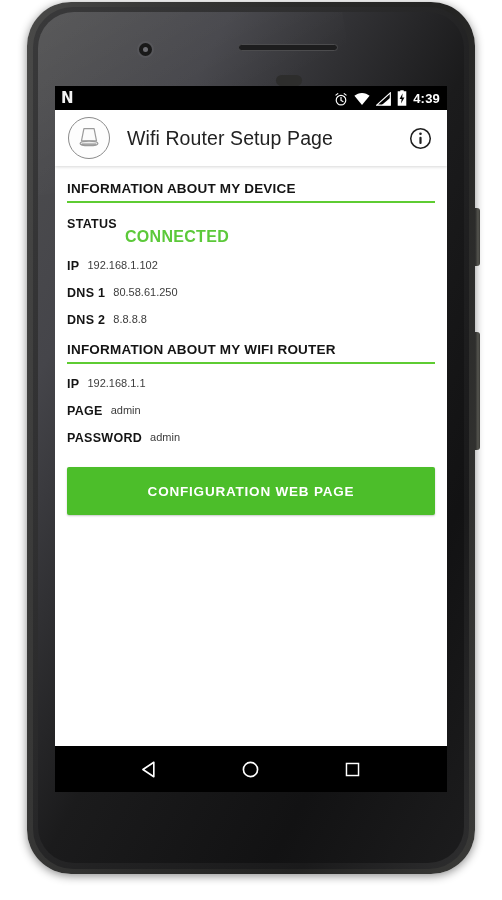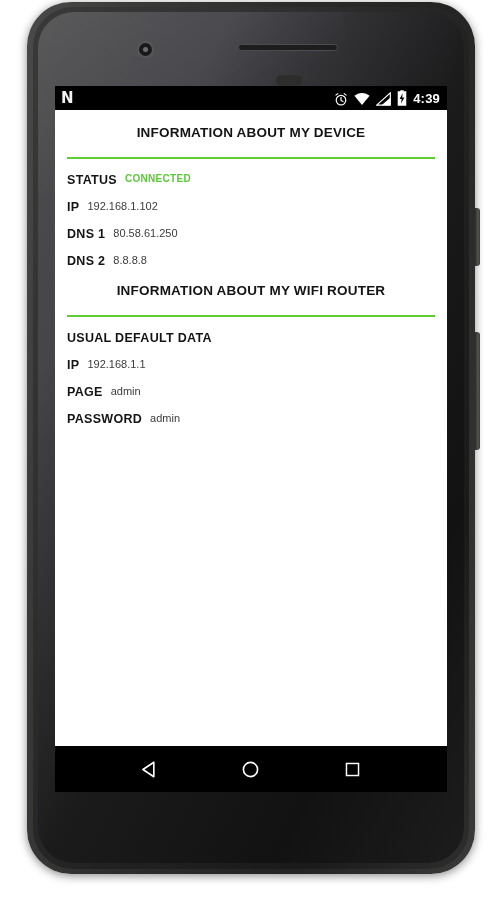--- a/index.html
+++ b/index.html
@@ -215,27 +215,26 @@
     font-size: 13.5px;
     font-weight: bold;
     letter-spacing: 0.8px;
     box-shadow: 0 1px 2px rgba(0,0,0,0.22);
     cursor: pointer;
   }
   .btn-primary.second { margin-top: 22px; }
 
   .section-head {
     margin-top: 15px;
-    padding-bottom: 17px;
+    padding-bottom: 5px;
     border-bottom: 2.5px solid #5ECC32;
     font-size: 13.5px;
     font-weight: bold;
     color: #141414;
     letter-spacing: 0.2px;
-    text-align: center;
   }
 
   .sub-head {
     margin-top: 14px;
     font-size: 12.5px;
     font-weight: bold;
     color: #141414;
     letter-spacing: 0.3px;
   }
 
@@ -254,22 +253,23 @@
   }
   .row-value {
     margin-left: 8px;
     font-size: 11px;
     color: #3c3c3c;
     white-space: nowrap;
   }
   .row-value.accent {
     color: #5CC93A;
     font-weight: bold;
-    font-size: 10px;
+    font-size: 16px;
     letter-spacing: 0.3px;
+    margin-top: 11px;
   }
 
   
   .nav-bar {
     position: absolute;
     left: 0;
     bottom: 0;
     width: 100%;
     height: 46px;
     background: #000000;
@@ -329,20 +329,37 @@
         </svg>
 
         <svg class="sicon" width="10" height="16" viewBox="0 0 14 22" fill="#ffffff">
           <path d="M4.6 0h4.8v1.6H13V22H1V1.6h3.6V0z"></path>
           <path d="M7.9 4.4 3.6 12.3h2.9L5.7 18.6l4.7-8.4H7.2l.7-5.8z" fill="#000000"></path>
         </svg>
         <span class="status-time">4:39</span>
       </div>
     </div>
 
+    <div class="toolbar">
+      <div class="app-logo">
+        <svg width="28" height="26" viewBox="0 0 30 28">
+          <path d="M9.5 4h11l2.6 13.2H6.9L9.5 4z" fill="#fbfbfb" stroke="#9a9a9a" stroke-width="1.3" stroke-linejoin="round"></path>
+          <ellipse cx="15" cy="19.8" rx="9.6" ry="2.5" fill="#eeeeee" stroke="#9a9a9a" stroke-width="1.3"></ellipse>
+          <path d="M7.6 20.6h14.8" stroke="#8f8f8f" stroke-width="1.2" stroke-linecap="round"></path>
+        </svg>
+      </div>
+      <div class="toolbar-title">Wifi Router Setup Page</div>
+      <div class="info-btn">
+        <svg width="23" height="23" viewBox="0 0 24 24">
+          <circle cx="12" cy="12" r="10.2" fill="none" stroke="#1f1f1f" stroke-width="1.6"></circle>
+          <circle cx="12" cy="7.1" r="1.35" fill="#1f1f1f"></circle>
+          <rect x="10.85" y="10.2" width="2.3" height="7.6" rx="1.1" fill="#1f1f1f"></rect>
+        </svg>
+      </div>
+    </div>
 
     <div class="content">
 
 
       <div class="section-head">INFORMATION ABOUT MY DEVICE</div>
 
       <div class="row first">
         <span class="row-label">STATUS</span>
         <span class="row-value accent">CONNECTED</span>
       </div>
@@ -354,35 +371,35 @@
         <span class="row-label">DNS 1</span>
         <span class="row-value">80.58.61.250</span>
       </div>
       <div class="row">
         <span class="row-label">DNS 2</span>
         <span class="row-value">8.8.8.8</span>
       </div>
 
       <div class="section-head">INFORMATION ABOUT MY WIFI ROUTER</div>
 
-      <div class="sub-head">USUAL DEFAULT DATA</div>
 
       <div class="row">
         <span class="row-label">IP</span>
         <span class="row-value">192.168.1.1</span>
       </div>
       <div class="row">
         <span class="row-label">PAGE</span>
         <span class="row-value">admin</span>
       </div>
       <div class="row">
         <span class="row-label">PASSWORD</span>
         <span class="row-value">admin</span>
       </div>
 
+      <button class="btn-primary second">CONFIGURATION WEB PAGE</button>
     </div>
 
     <div class="nav-bar">
       <div class="nav-key">
         <svg width="19" height="19" viewBox="0 0 22 22">
           <path d="M16 2.6v16.8L3.4 11 16 2.6z" fill="none" stroke="#ffffff" stroke-width="1.9" stroke-linejoin="round"></path>
         </svg>
       </div>
       <div class="nav-key">
         <svg width="19" height="19" viewBox="0 0 22 22">

